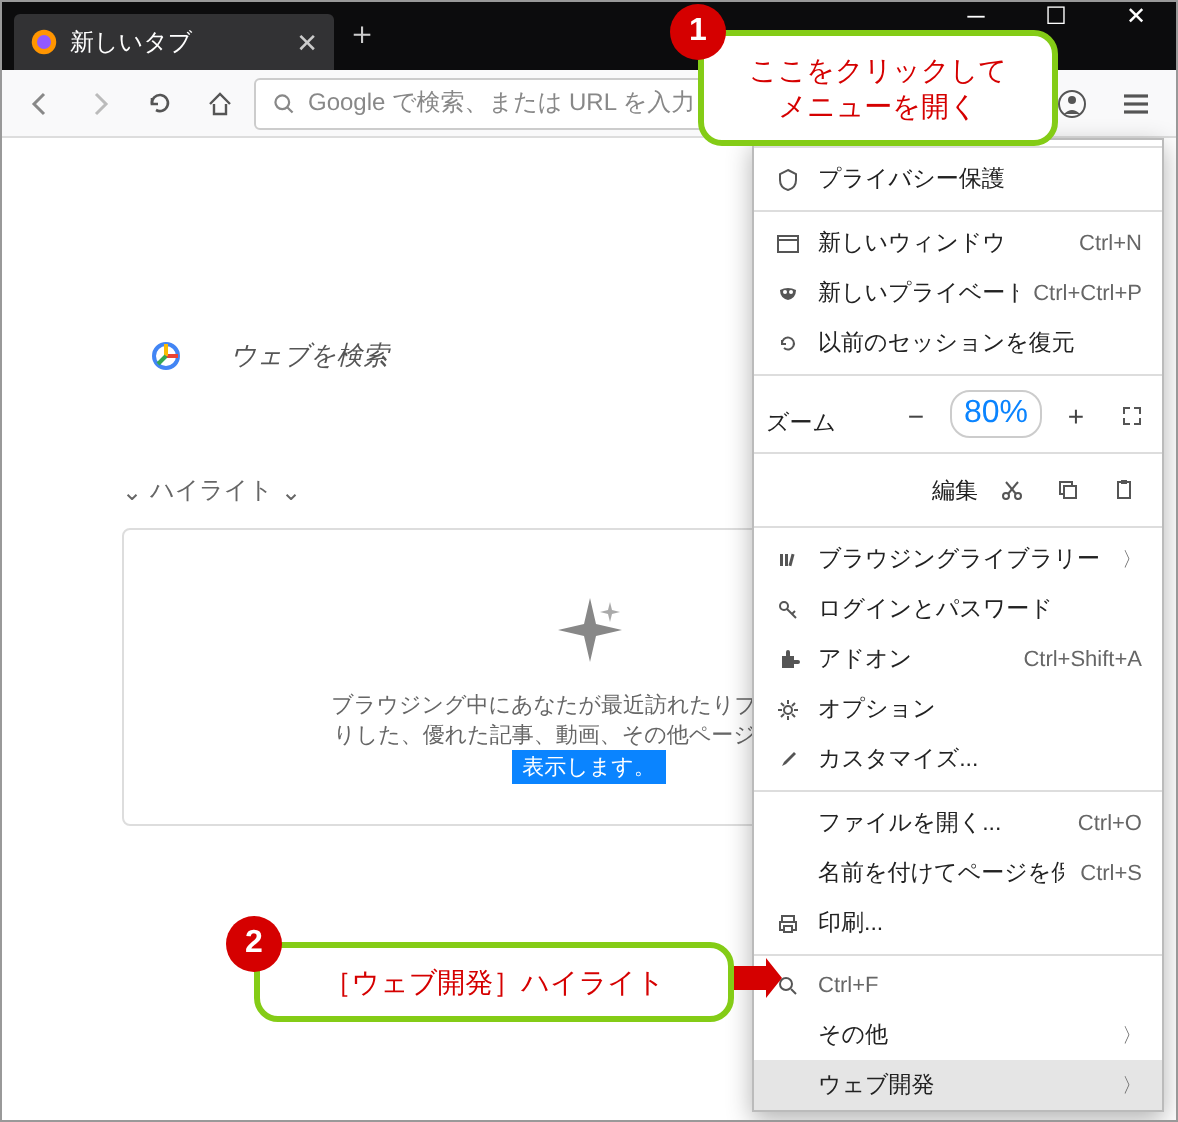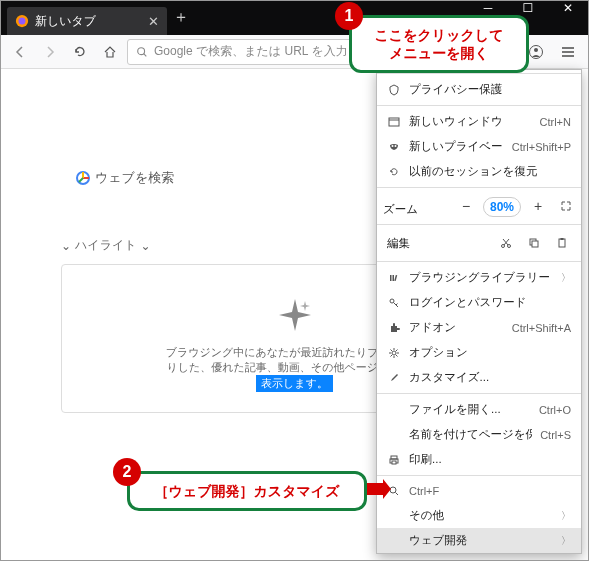--- a/index.html
+++ b/index.html
@@ -17,46 +17,46 @@
   
   .toolbar { height: 34px; background: #f9f9fa; border-bottom: 1px solid #ddd; display: flex; align-items: center; padding: 0 6px; gap: 4px; }
   .navbtn { width: 26px; height: 26px; display: flex; align-items: center; justify-content: center; color: #555; border-radius: 3px; }
   .urlbar { flex: 1; height: 26px; background: #fff; border: 1px solid #ccc; border-radius: 3px; display: flex; align-items: center; padding: 0 8px; gap: 6px; color: #888; font-size: 12px; }
   .urlbar svg { flex-shrink: 0; }
   .tbicon { width: 28px; height: 26px; display: flex; align-items: center; justify-content: center; color: #555; }
   .hamburger { width: 28px; height: 26px; display: flex; align-items: center; justify-content: center; }
 
   
   .content { position: absolute; top: 68px; left: 0; right: 0; bottom: 0; background: #fff; padding: 30px 20px 0 20px; }
-  .searchrow { display: flex; align-items: center; gap: 4px; padding: 10px 14px; margin: 60px 40px 0 40px; font-size: 13px; color: #555; }
+  .searchrow { display: flex; align-items: center; gap: 24px; padding: 10px 14px; margin: 60px 40px 0 40px; font-size: 13px; color: #555; font-style: italic; }
   .gicon { width: 16px; height: 16px; }
   .highlights { margin: 40px 40px 0 40px; font-size: 12px; color: #666; display: flex; align-items: center; gap: 4px; }
   .card { margin: 10px 40px 0 40px; border: 1px solid #ddd; border-radius: 4px; padding: 30px 20px 20px 20px; text-align: center; font-size: 11px; color: #666; }
   .card .star { margin: 0 auto 10px auto; width: 40px; height: 40px; }
   .card .link { color: #fff; background: #0a84ff; padding: 1px 5px; display: inline-block; }
 
   
   .menu { position: absolute; top: 68px; right: 6px; width: 206px; background: #fff; border: 1px solid #bbb; box-shadow: 0 4px 12px rgba(0,0,0,0.3); font-size: 11.5px; color: #222; z-index: 10; }
   .mitem { display: flex; align-items: center; padding: 5px 10px 5px 10px; gap: 8px; position: relative; min-height: 22px; }
   .mitem.hover { background: #e5e5e5; }
   .mitem .micon { width: 14px; height: 14px; flex-shrink: 0; display: flex; align-items: center; justify-content: center; }
   .mitem .mlabel { flex: 1; white-space: nowrap; overflow: hidden; }
   .mitem .mshort { color: #666; font-size: 11px; }
   .mitem .marrow { color: #666; font-size: 10px; }
   .sep { height: 1px; background: #ddd; margin: 3px 0; }
   .zoomrow { display: flex; align-items: flex-end; padding: 4px 4px; gap: 6px; }
   .zoomrow .zlabel { flex: 1; font-size: 11.5px; padding-left: 2px; }
   .zoombtn { width: 22px; height: 22px; display: flex; align-items: center; justify-content: center; font-size: 14px; color: #444; border-radius: 2px; }
-  .zoompct { font-size: 12px; padding: 2px 6px; border: 1px solid #ccc; border-radius: 10px; color: #0a84ff; font-weight: bold; }
+  .zoompct { font-size: 16px; padding: 2px 6px; border: 1px solid #ccc; border-radius: 10px; color: #0a84ff; }
   .editrow { display: flex; align-items: center; padding: 4px 8px; gap: 6px; }
-  .editrow .elabel { flex: 1; font-size: 11.5px; padding-left: 2px; }
+  .editrow .elabel { flex: 1; font-size: 11.5px; padding-left: 2px; text-align: right; }
   .editbtn { width: 22px; height: 22px; display: flex; align-items: center; justify-content: center; }
 
   
-  .callout { position: absolute; background: #fff; border: 3px solid #15803d; border-radius: 12px; padding: 8px 14px; font-size: 14px; color: #d50000; font-weight: bold; text-align: center; line-height: 1.3; z-index: 20; }
+  .callout { position: absolute; background: #fff; border: 3px solid #84cc16; border-radius: 12px; padding: 8px 14px; font-size: 14px; color: #d50000; font-weight: normal; text-align: center; line-height: 1.3; z-index: 20; }
   .callout.c1 { top: 14px; left: 348px; width: 180px; }
   .callout.c2 { top: 470px; left: 126px; width: 240px; }
   .badge { position: absolute; width: 28px; height: 28px; background: #d50000; color: #fff; border-radius: 50%; display: flex; align-items: center; justify-content: center; font-weight: bold; font-size: 16px; z-index: 21; }
   .badge.b1 { top: 1px; left: 334px; }
   .badge.b2 { top: 457px; left: 112px; }
   .arrow2 { position: absolute; top: 478px; left: 360px; z-index: 19; }
 
   svg { display: block; }
 </style>
 </head>
@@ -186,21 +186,21 @@
   </div>
   <div class="mitem">
     <span class="micon">
         <svg width="12" height="12" viewBox="0 0 12 12">
           <path d="M2 4 Q6 2 10 4 Q10 8 6 9 Q2 8 2 4" fill="#555"></path>
           <circle cx="4.5" cy="5" r="1" fill="#fff"></circle>
           <circle cx="7.5" cy="5" r="1" fill="#fff"></circle>
         </svg>
       </span>
     <span class="mlabel">新しいプライベートウィンドウ</span>
-    <span class="mshort">Ctrl+Shift+P</span>
+    <span class="mshort">Ctrl+Ctrl+P</span>
   </div>
   <div class="mitem">
     <span class="micon">
         <svg width="12" height="12" viewBox="0 0 12 12">
           <path d="M3 6 A3 3 0 1 1 4 8" stroke="#555" fill="none"></path>
           <path d="M3 4 V6 H5" stroke="#555" fill="none"></path>
         </svg>
       </span>
     <span class="mlabel">以前のセッションを復元</span>
   </div>
@@ -330,16 +330,16 @@
     <span class="marrow">〉</span>
   </div>
 
 </div>
 
 <div class="badge b1">1</div>
 <div class="callout c1"><span style="white-space:pre-line">ここをクリックして
 メニューを開く</span></div>
 
 <div class="badge b2">2</div>
-<div class="callout c2"><span>［ウェブ開発］カスタマイズ</span></div>
+<div class="callout c2"><span>［ウェブ開発］ハイライト</span></div>
 <svg class="arrow2" width="30" height="20">
     <polygon points="0,4 22,4 22,0 30,10 22,20 22,16 0,16" fill="#d50000"></polygon>
   </svg>
 
 </body></html>

